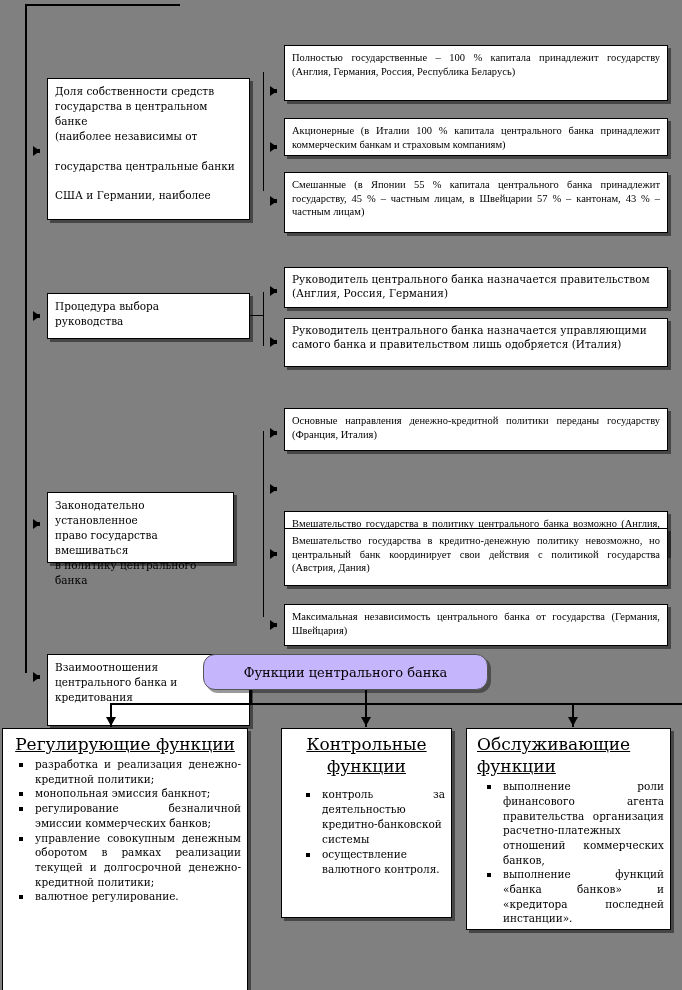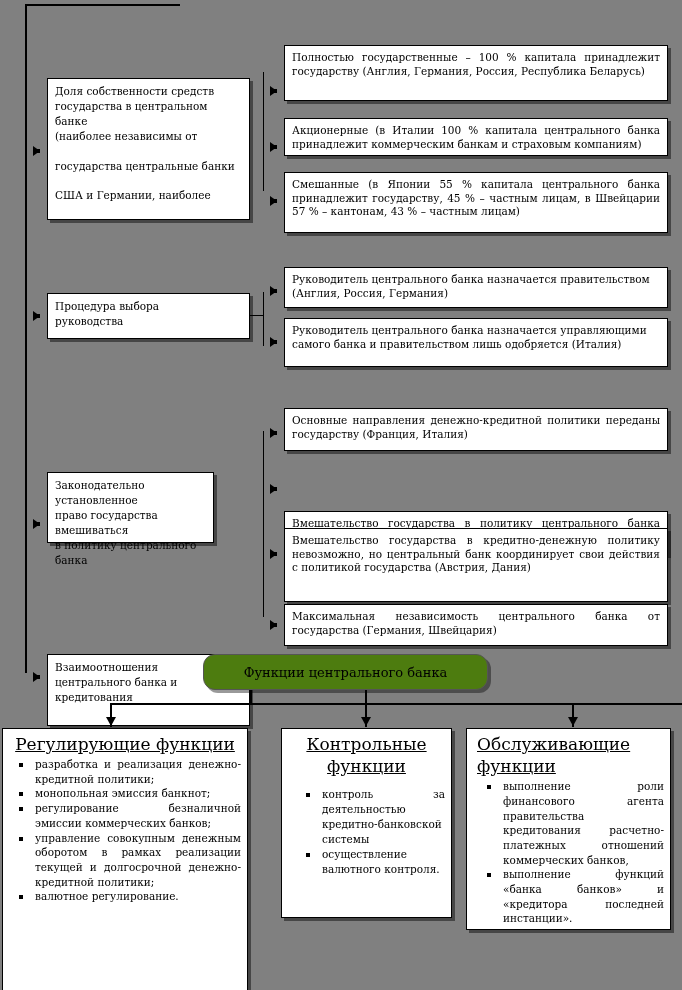--- a/index.html
+++ b/index.html
@@ -21,30 +21,30 @@
     position: absolute;
     background: #ffffff;
     border: 1px solid #000000;
     box-sizing: border-box;
     box-shadow: 3px 3px 0 0 rgba(0,0,0,0.45);
     font-size: 10.5px;
     line-height: 1.30;
     color: #000000;
     padding: 5px 7px 4px 7px;
   }
-  .box.just { text-align: justify; text-align-last: left; }
+  .box.just { text-align: justify; text-align-last: left; font-family: Liberation Serif, serif; }
   .box p { margin: 0; }
 
   
   .cat { line-height: 1.42; }
 
   
   .rounded {
     position: absolute;
-    background: #4d7c0f;
+    background: #c4b5fd;
     border: 1px solid #555555;
     border-radius: 12px;
     box-sizing: border-box;
     box-shadow: 3px 3px 0 0 rgba(0,0,0,0.40);
     font-size: 13px;
     color: #000;
     display: flex;
     align-items: center;
     justify-content: center;
   }
@@ -168,39 +168,39 @@
   <div class="arrow-r" style="left:270px; top:286px;"></div>
   <div class="arrow-r" style="left:270px; top:337px;"></div>
 
   <div class="box" style="left:284px; top:267px; width:384px; height:41px;">
     <span>Руководитель центрального банка назначается правительством (Англия, Россия, Германия)</span>
   </div>
   <div class="box" style="left:284px; top:318px; width:384px; height:49px;">
     <span>Руководитель центрального банка назначается управляющими самого банка и правительством лишь одобряется (Италия)</span>
   </div>
 
-  <div class="box cat" style="left:47px; top:472px; width:167px; height:71px;">
+  <div class="box cat" style="left:47px; top:492px; width:187px; height:71px;">
     <p>Законодательно установленное</p>
     <p>право государства вмешиваться</p>
     <p>в политику центрального банка</p>
   </div>
 
   <div class="vline" style="left:263px; top:431px; height:186px;"></div>
   <div class="arrow-r" style="left:270px; top:428px;"></div>
   <div class="arrow-r" style="left:270px; top:484px;"></div>
   <div class="arrow-r" style="left:270px; top:549px;"></div>
   <div class="arrow-r" style="left:270px; top:620px;"></div>
 
   <div class="box just" style="left:284px; top:408px; width:384px; height:43px;">
     <span>Основные направления денежно-кредитной политики переданы государству (Франция, Италия)</span>
   </div>
   <div class="box just" style="left:284px; top:467px; width:384px; height:44px;margin-top:44px;">
     <span>Вмешательство государства в политику центрального банка возможно (Англия, Япония)</span>
   </div>
-  <div class="box just" style="left:284px; top:528px; width:384px; height:74px;">
+  <div class="box just" style="left:284px; top:528px; width:384px; height:58px;">
     <span>Вмешательство государства в кредитно-денежную политику невозможно, но центральный банк координирует свои действия с политикой государства (Австрия, Дания)</span>
   </div>
   <div class="box just" style="left:284px; top:604px; width:384px; height:42px;">
     <span>Максимальная независимость центрального банка от государства (Германия, Швейцария)</span>
   </div>
 
   <div class="box cat" style="left:47px; top:654px; width:203px; height:72px;">
     <p>Взаимоотношения</p>
     <p>центрального банка и</p>
     <p>кредитования</p>
@@ -238,18 +238,18 @@
     <div class="fn-title">Контрольные функции</div>
     <ul class="sq mid" style="padding-left:34px; margin-top:10px;">
       <li>контроль за деятельностью кредитно-банковской системы</li>
       <li>осуществление валютного контроля.</li>
     </ul>
   </div>
 
   <div class="box fnbox" style="left:466px; top:728px; width:205px; height:202px;">
     <div class="fn-title left">Обслуживающие функции</div>
     <ul class="sq" style="padding-left:30px;">
-      <li>выполнение роли финансового агента правительства кредитования расчетно-платежных отношений коммерческих банков,</li>
+      <li>выполнение роли финансового агента правительства организация расчетно-платежных отношений коммерческих банков,</li>
       <li>выполнение функций «банка банков» и «кредитора последней инстанции».</li>
     </ul>
   </div>
 
 </div>
 
 </body></html>

